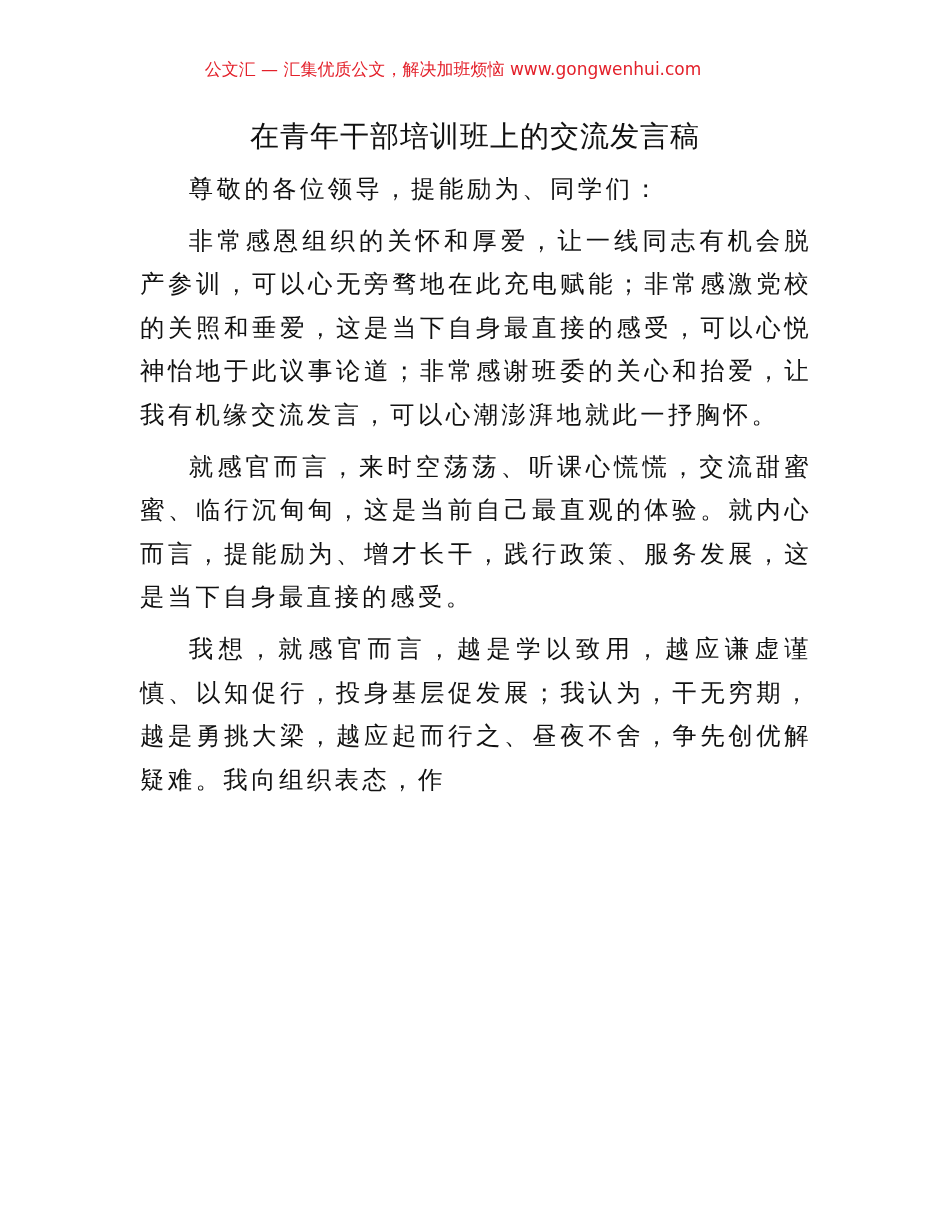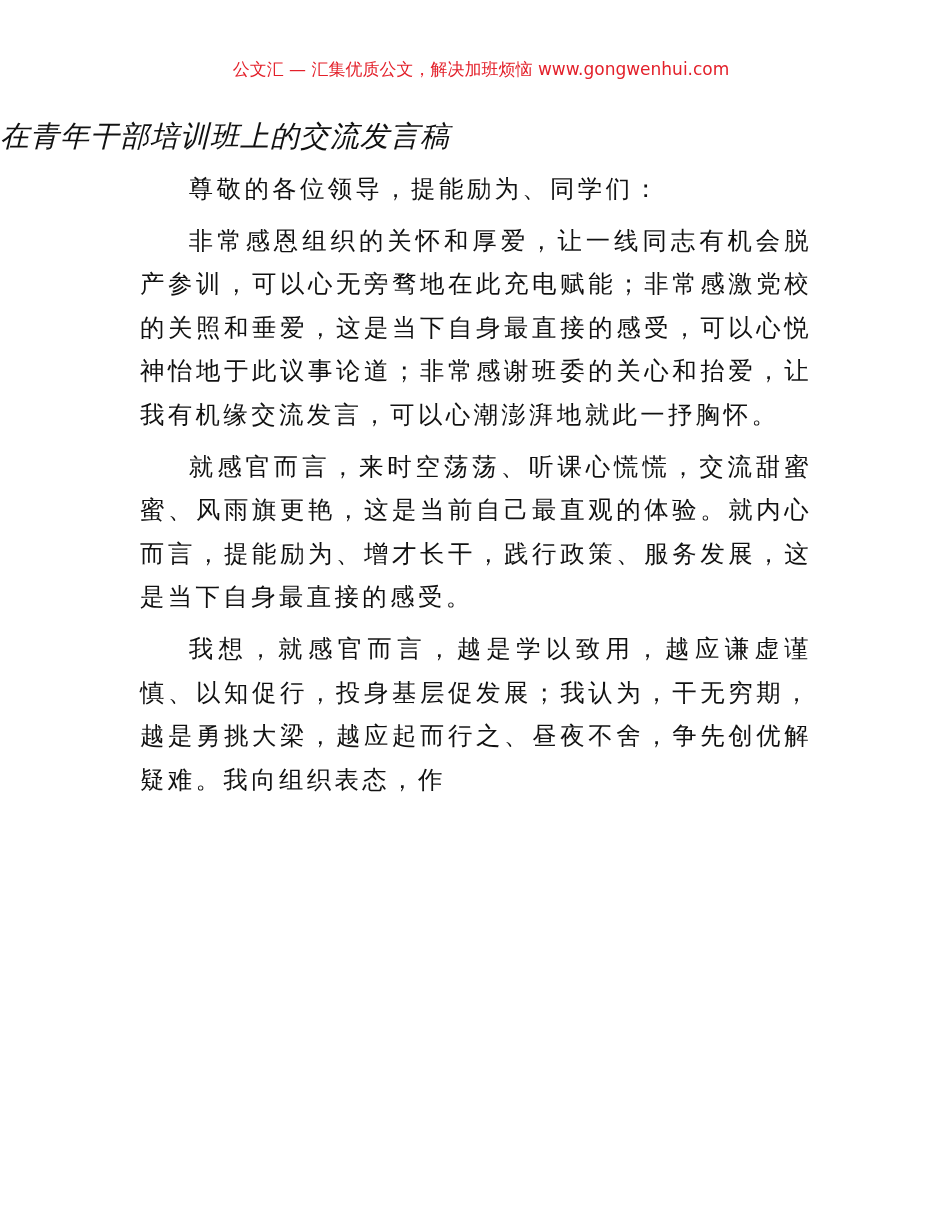--- a/index.html
+++ b/index.html
@@ -27,34 +27,32 @@
       position: absolute;
       top: 56px;
       left: 0;
       width: 906px;
       text-align: center;
       font-size: 17px;
       line-height: 26px;
       color: #e3202a;
       letter-spacing: 0px;
       white-space: nowrap;
-      padding-left: 28px;
     }
     .doc-title {
       position: absolute;
       top: 114px;
       left: 0;
       width: 950px;
-      text-align: left;
+      text-align: center;
       font-size: 29px;
       line-height: 44px;
       color: #111111;
       letter-spacing: 1px;
       white-space: nowrap;
-      font-style: italic;
     }
     .body-text {
       position: absolute;
       left: 140px;
       top: 167px;
       width: 672px;
     }
     .para {
       font-size: 24.4px;
       line-height: 43.6px;
@@ -77,18 +75,18 @@
   <div class="watermark-header">公文汇 — 汇集优质公文，解决加班烦恼 www.gongwenhui.com</div>
 
   <div class="doc-title">在青年干部培训班上的交流发言稿</div>
 
   <div class="body-text">
     <p class="para greeting">尊敬的各位领导，提能励为、同学们：</p>
 
     <p class="para">非常感恩组织的关怀和厚爱，让一线同志有机会脱产参训，可以心无旁骛地在此充电赋能；非常感激党校的关照和垂爱，这是当下自身最直接的感受，可以心悦神怡地于此议事论道；非常感谢班委的关心和抬爱，让我有机缘交流发言，可以心潮澎湃地就此一抒胸怀。</p>
 
 
-    <p class="para">就感官而言，来时空荡荡、听课心慌慌，交流甜蜜蜜、风雨旗更艳，这是当前自己最直观的体验。就内心而言，提能励为、增才长干，践行政策、服务发展，这是当下自身最直接的感受。</p>
+    <p class="para">就感官而言，来时空荡荡、听课心慌慌，交流甜蜜蜜、临行沉甸甸，这是当前自己最直观的体验。就内心而言，提能励为、增才长干，践行政策、服务发展，这是当下自身最直接的感受。</p>
 
     <p class="para">我想，就感官而言，越是学以致用，越应谦虚谨慎、以知促行，投身基层促发展；我认为，干无穷期，越是勇挑大梁，越应起而行之、昼夜不舍，争先创优解疑难。我向组织表态，作</p>
   </div>
 
 </div>
 
 </body></html>

